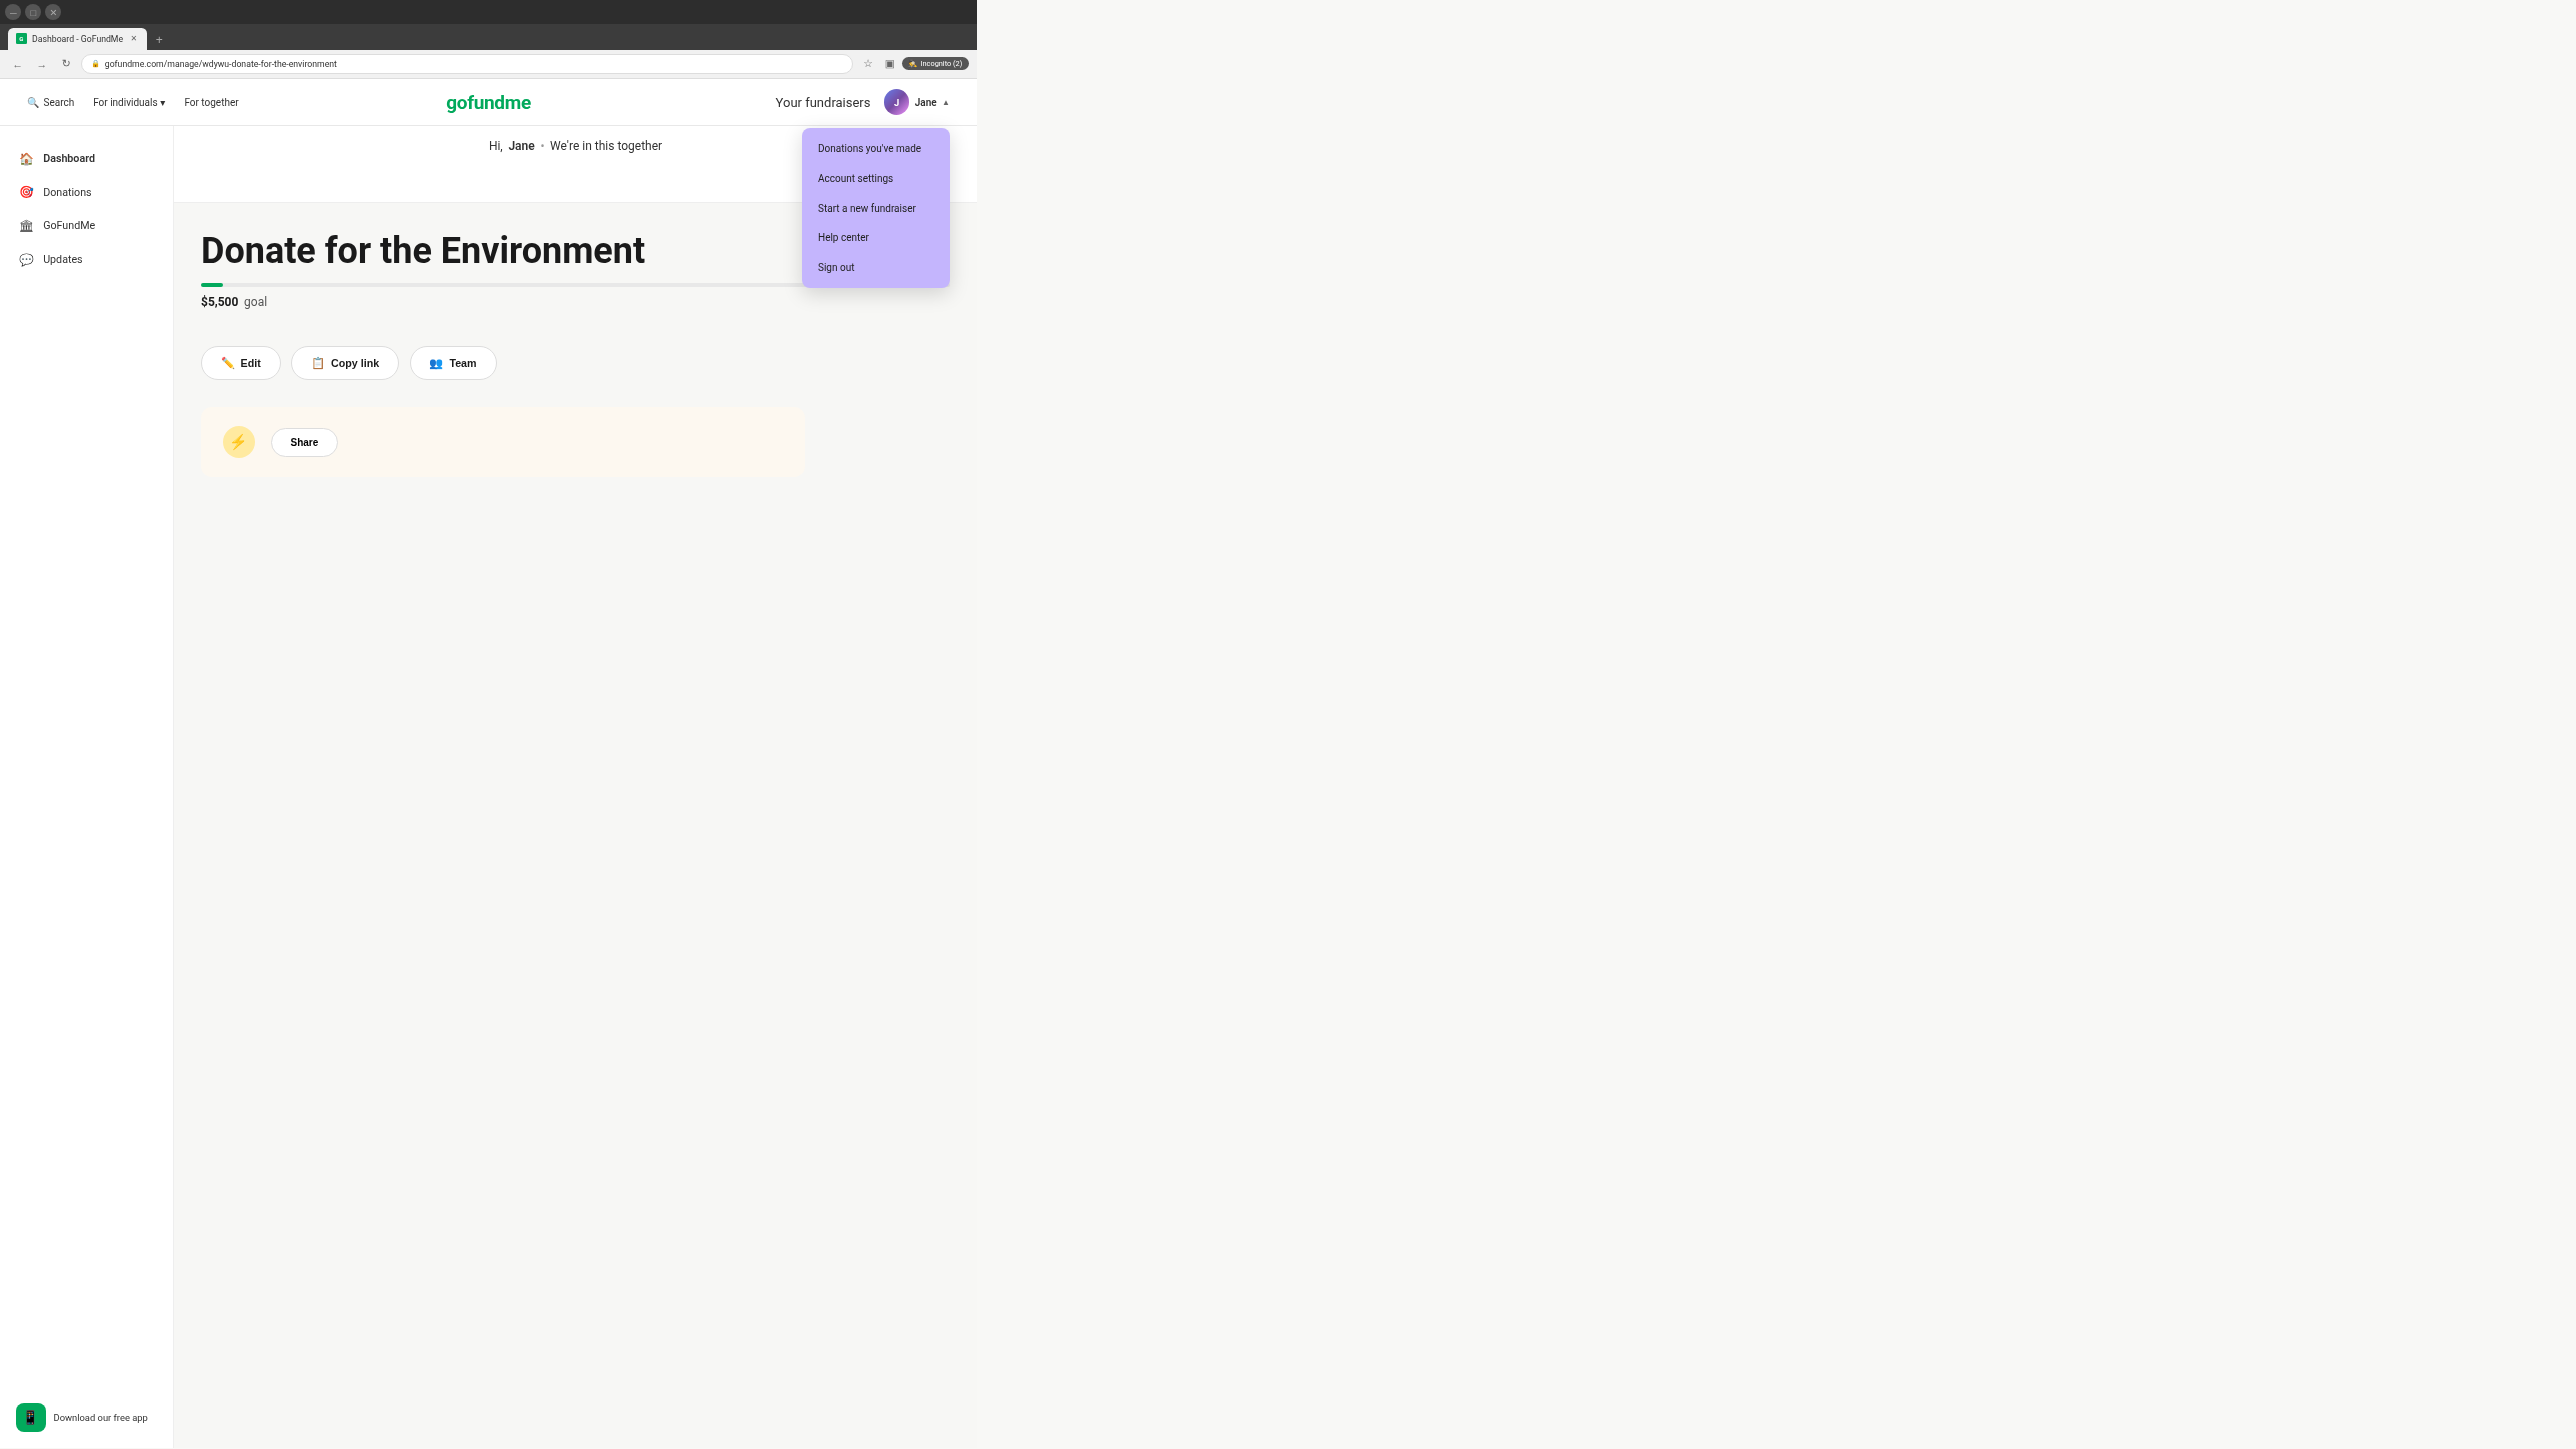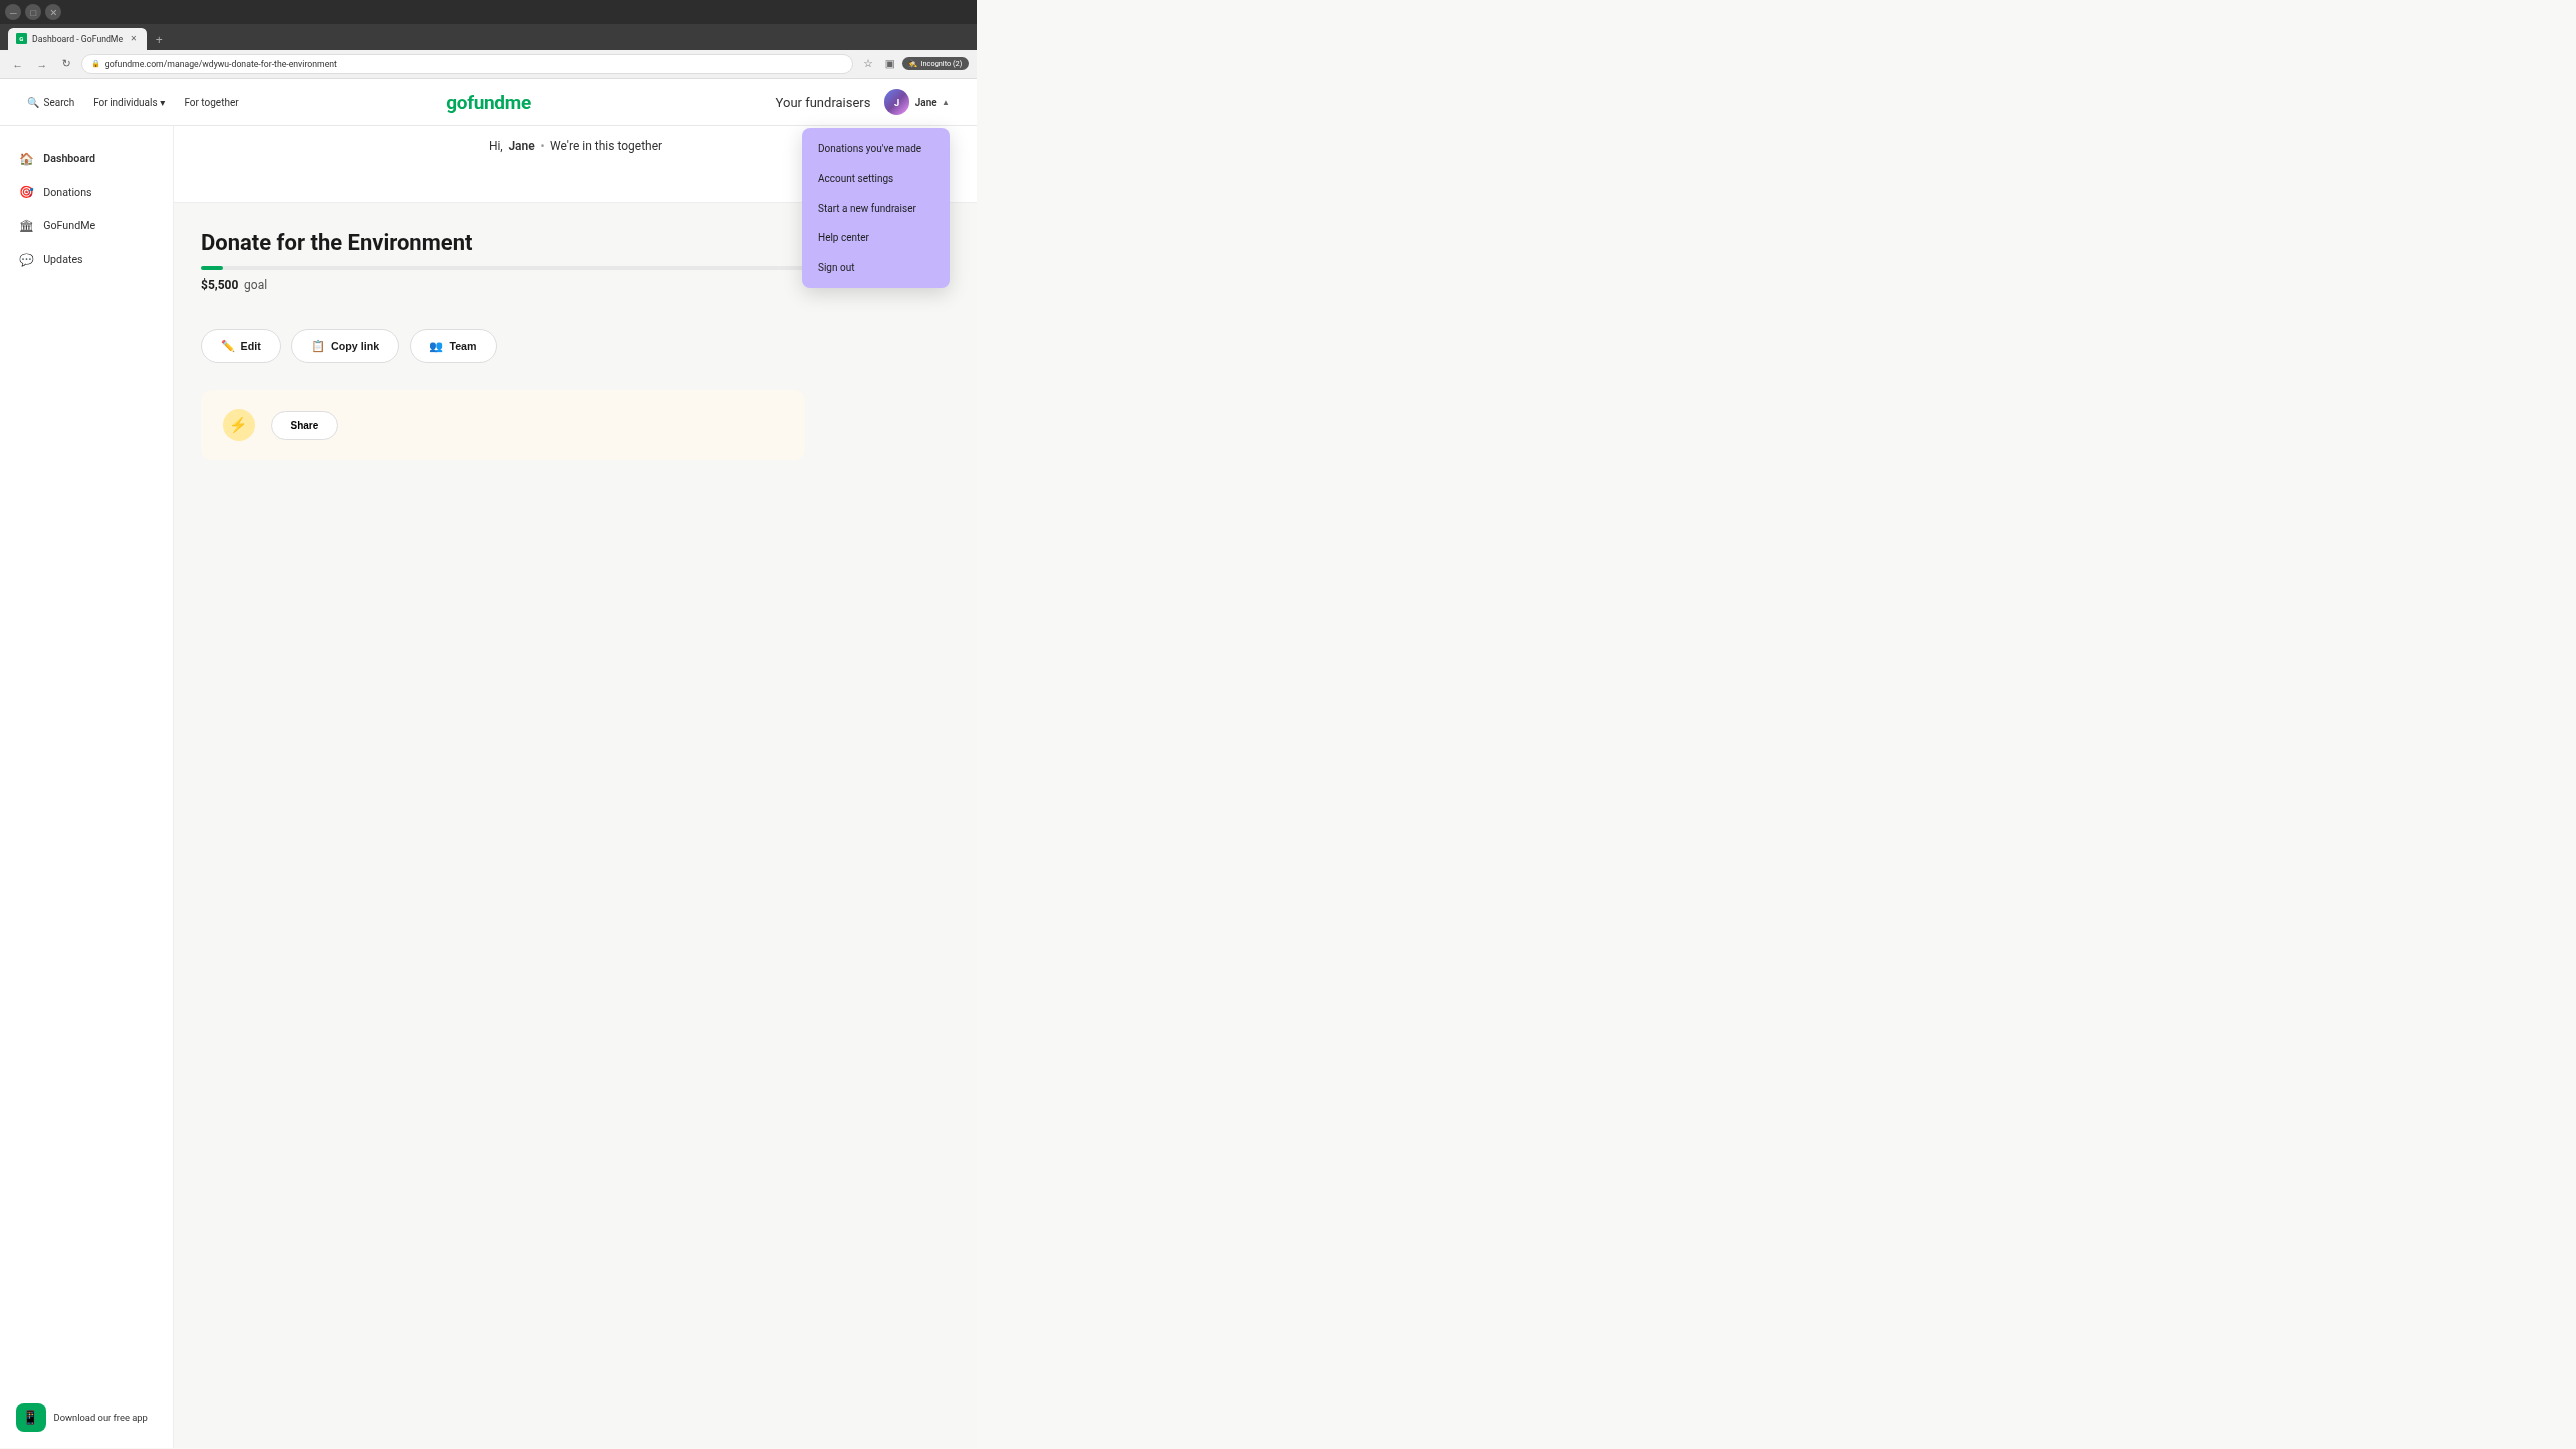--- a/index.html
+++ b/index.html
@@ -348,21 +348,21 @@
       font-size: 10px;
       font-weight: 600;
       cursor: pointer;
     }
 
     
     .fundraiser-content {
       padding: 27px;
     }
     .fundraiser-title {
-      font-size: 22px;
+      font-size: 36px;
       font-weight: 700;
       color: #1a1a1a;
       margin-bottom: 10.7px;
     }
     .progress-bar-container {
       width: 100%;
       height: 4px;
       background: #e8e8e8;
       border-radius: 2px;
       margin-bottom: 8px;

